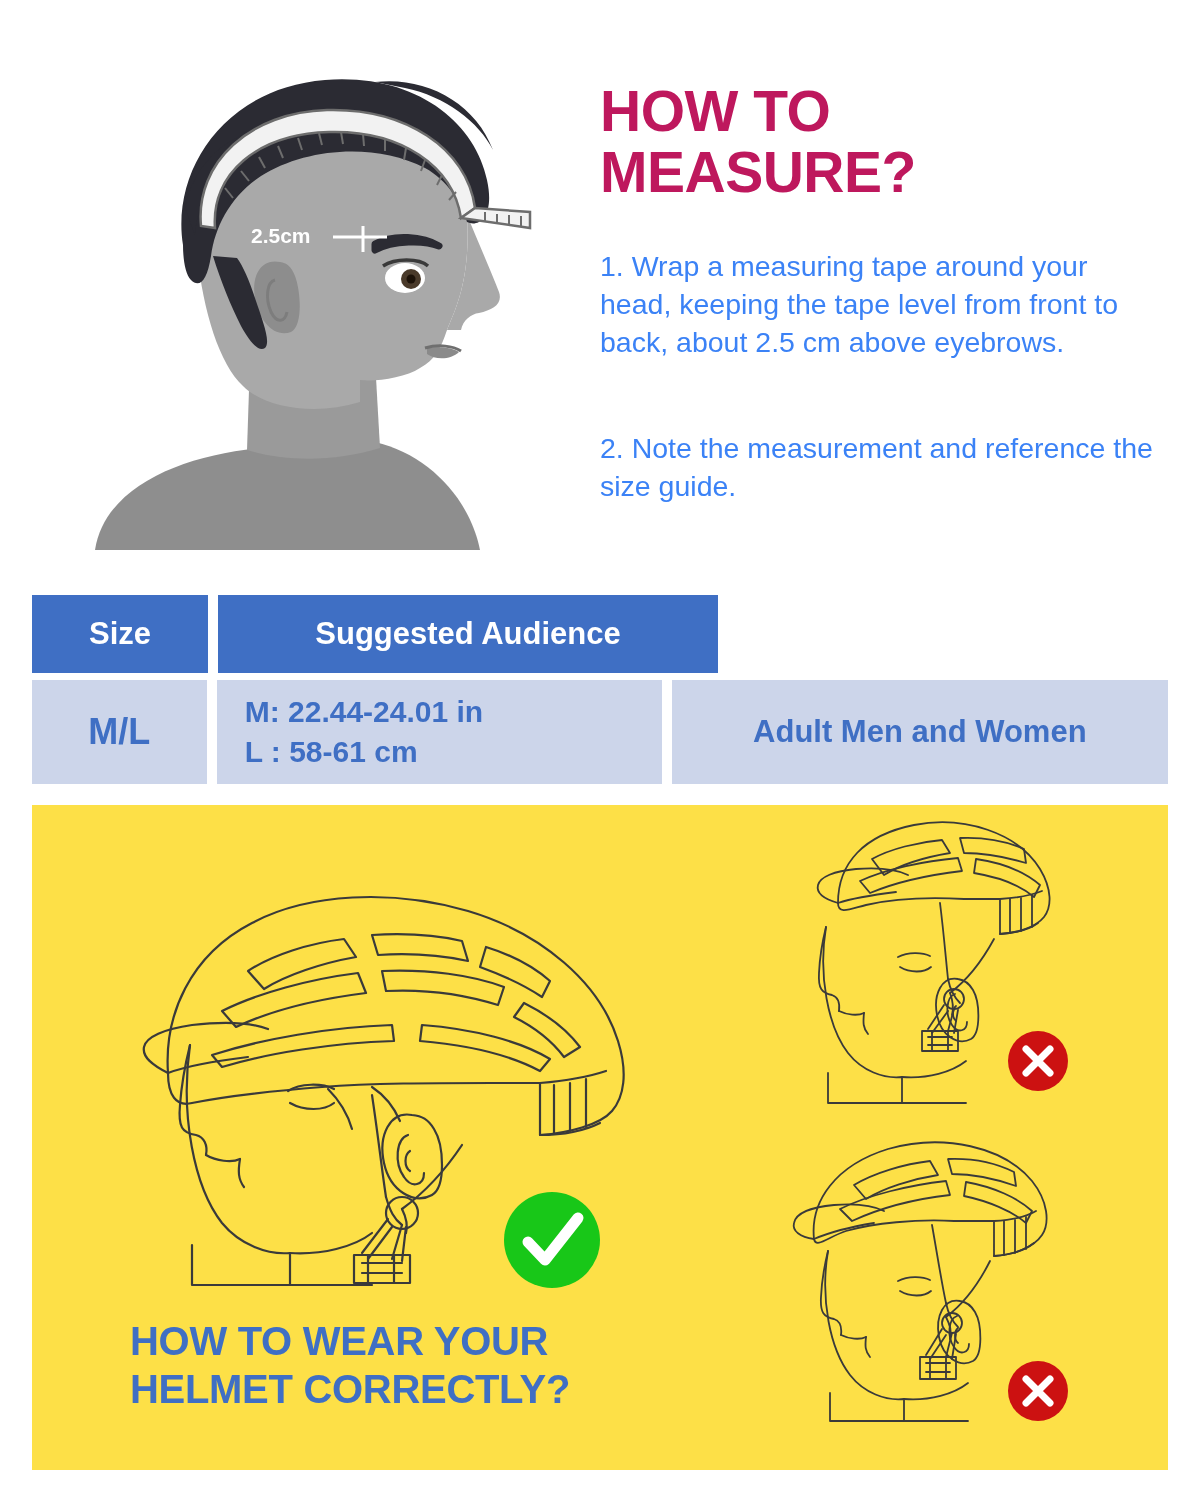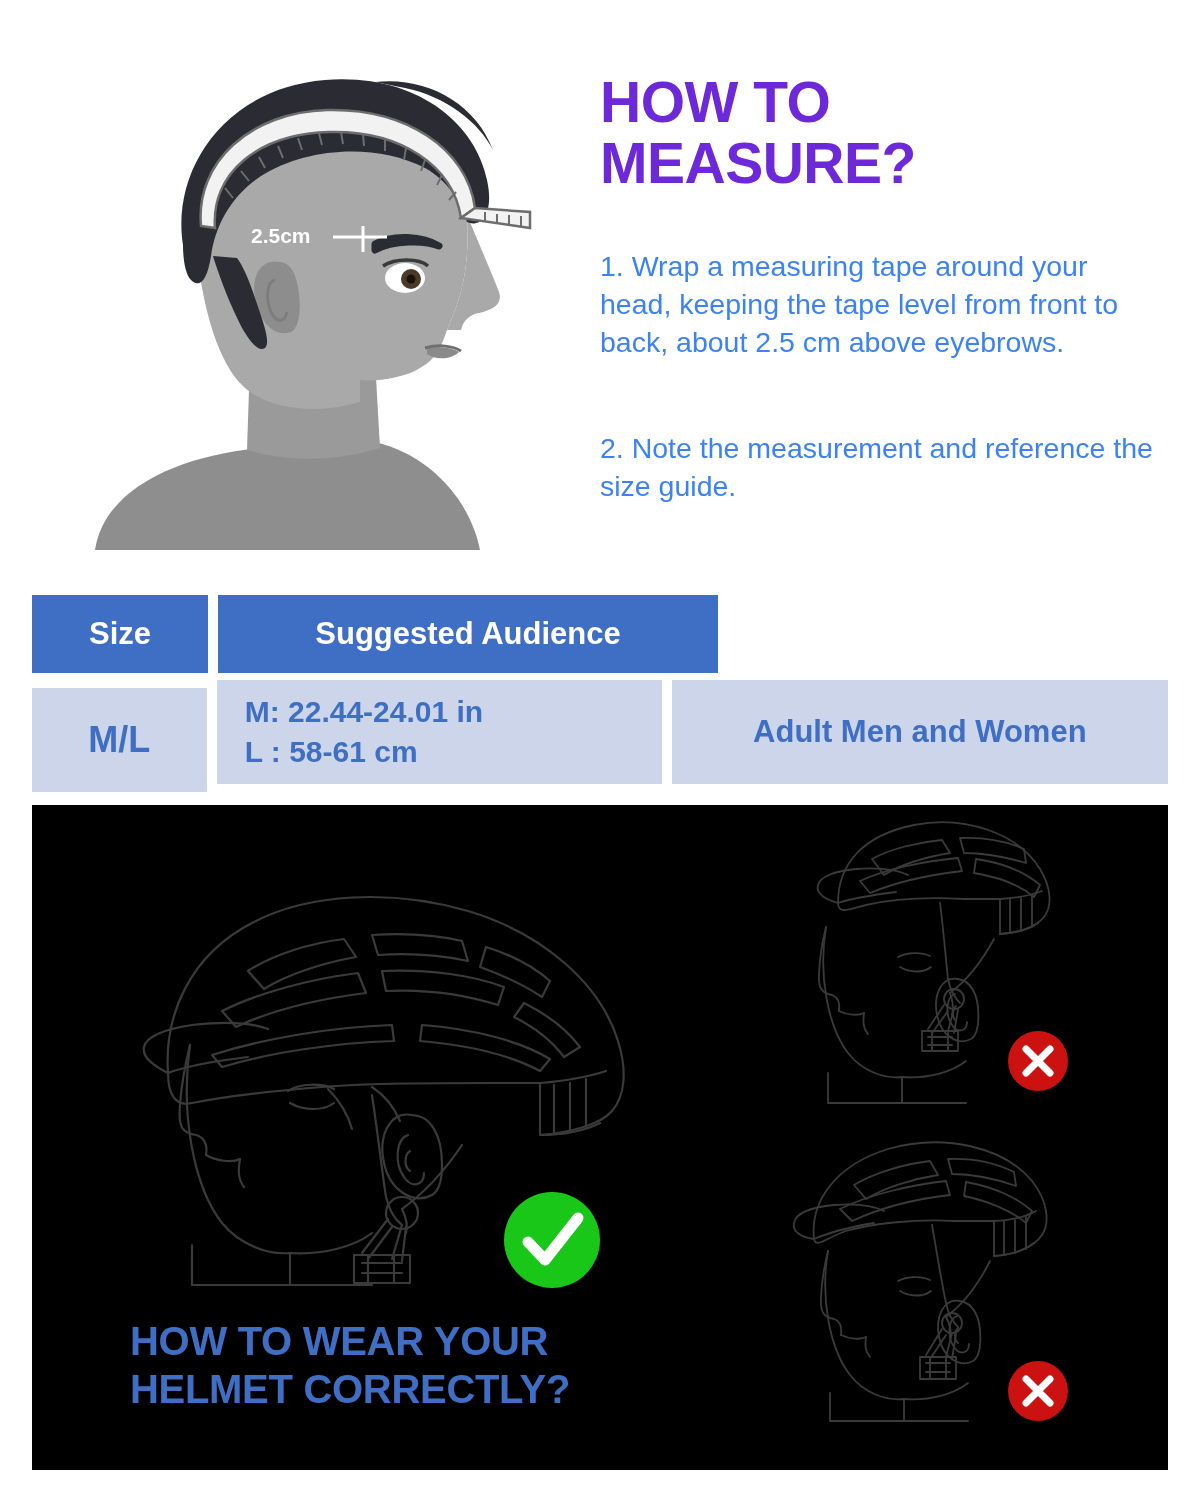--- a/index.html
+++ b/index.html
@@ -22,26 +22,26 @@
     left: 0; top: 0;
     width: 1200px; height: 570px;
   }
   .head-illustration {
     position: absolute;
     left: 75px; top: 30px;
     width: 460px; height: 520px;
   }
   .how-title {
     position: absolute;
-    left: 600px; top: 72px;
+    left: 600px; top: 81px;
     width: 560px;
     font-size: 57px;
     font-weight: bold;
     line-height: 1.07;
-    color: #6d28d9;
+    color: #be185d;
     letter-spacing: -0.5px;
   }
   .step {
     position: absolute;
     left: 600px;
     width: 560px;
     font-size: 28.5px;
     line-height: 1.33;
     color: #3b82f6;
   }
@@ -83,37 +83,37 @@
     color: #3f6fc4;
     display: flex;
     align-items: center;
     height: 104px;
     font-size: 31px;
     font-weight: bold;
   }
   .col-size { width: 176px; justify-content: center; }
   .col-head { width: 448px; }
   .col-aud  { width: 500px; justify-content: center; }
-  .td.col-size { font-size: 36px; margin-top: 8px; }
+  .td.col-size { font-size: 36px; }
   .td.col-head {
     flex-direction: column;
     align-items: flex-start;
     justify-content: center;
     padding-left: 28px;
     line-height: 1.33;
     font-size: 30px;
   }
   .td.col-aud { font-size: 31px; }
 
   
   .helmet-panel {
     position: absolute;
     left: 32px; top: 805px;
     width: 1136px; height: 665px;
-    background: #000000;
+    background: #fde047;
   }
   .helmet-big {
     position: absolute;
     left: 40px; top: 10px;
     width: 580px; height: 500px;
   }
   .helmet-small-1 {
     position: absolute;
     left: 700px; top: 10px;
     width: 330px; height: 300px;

